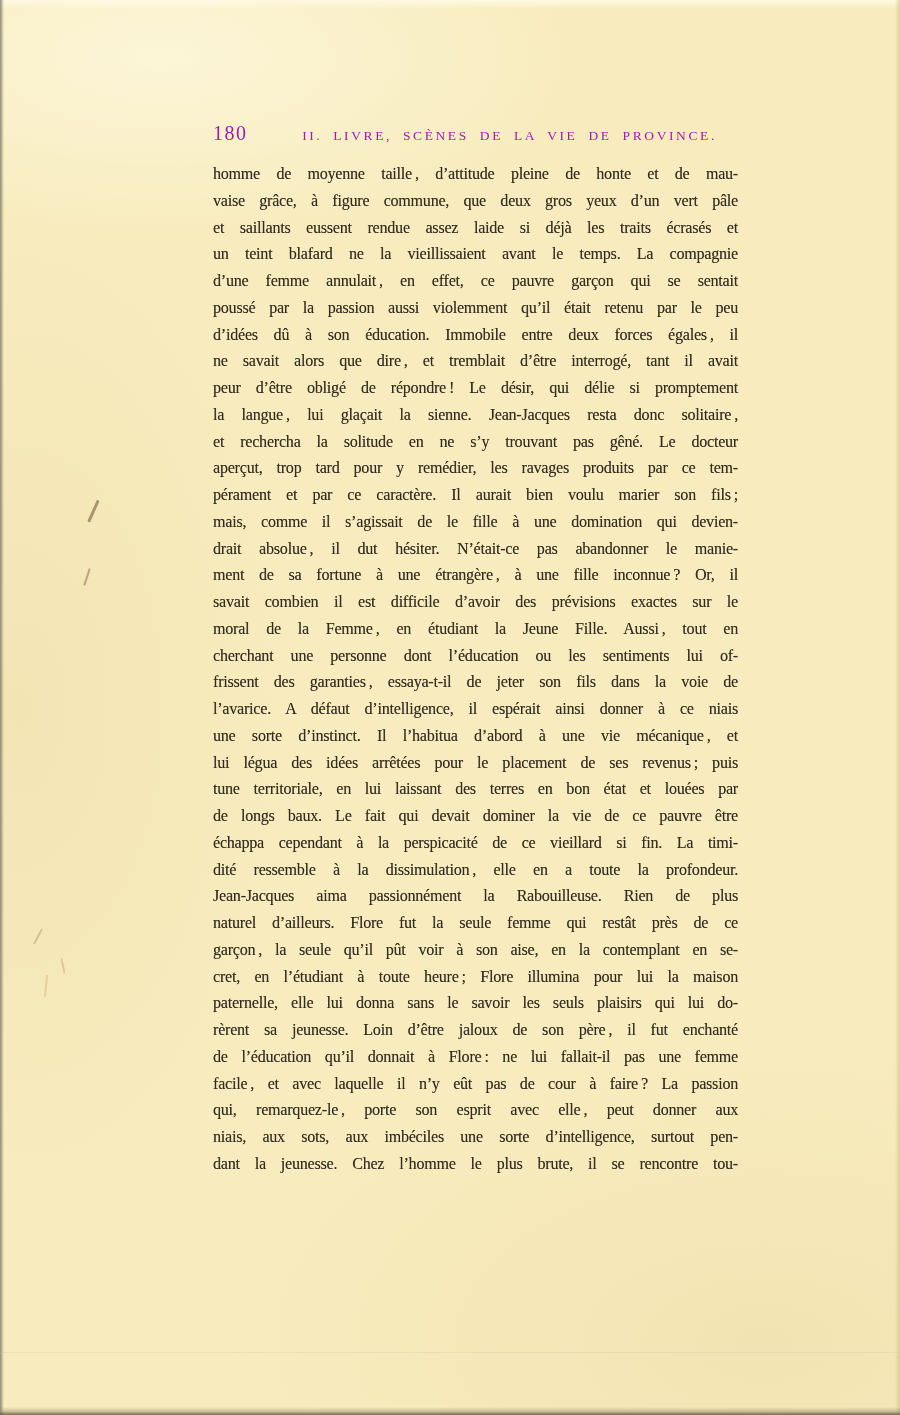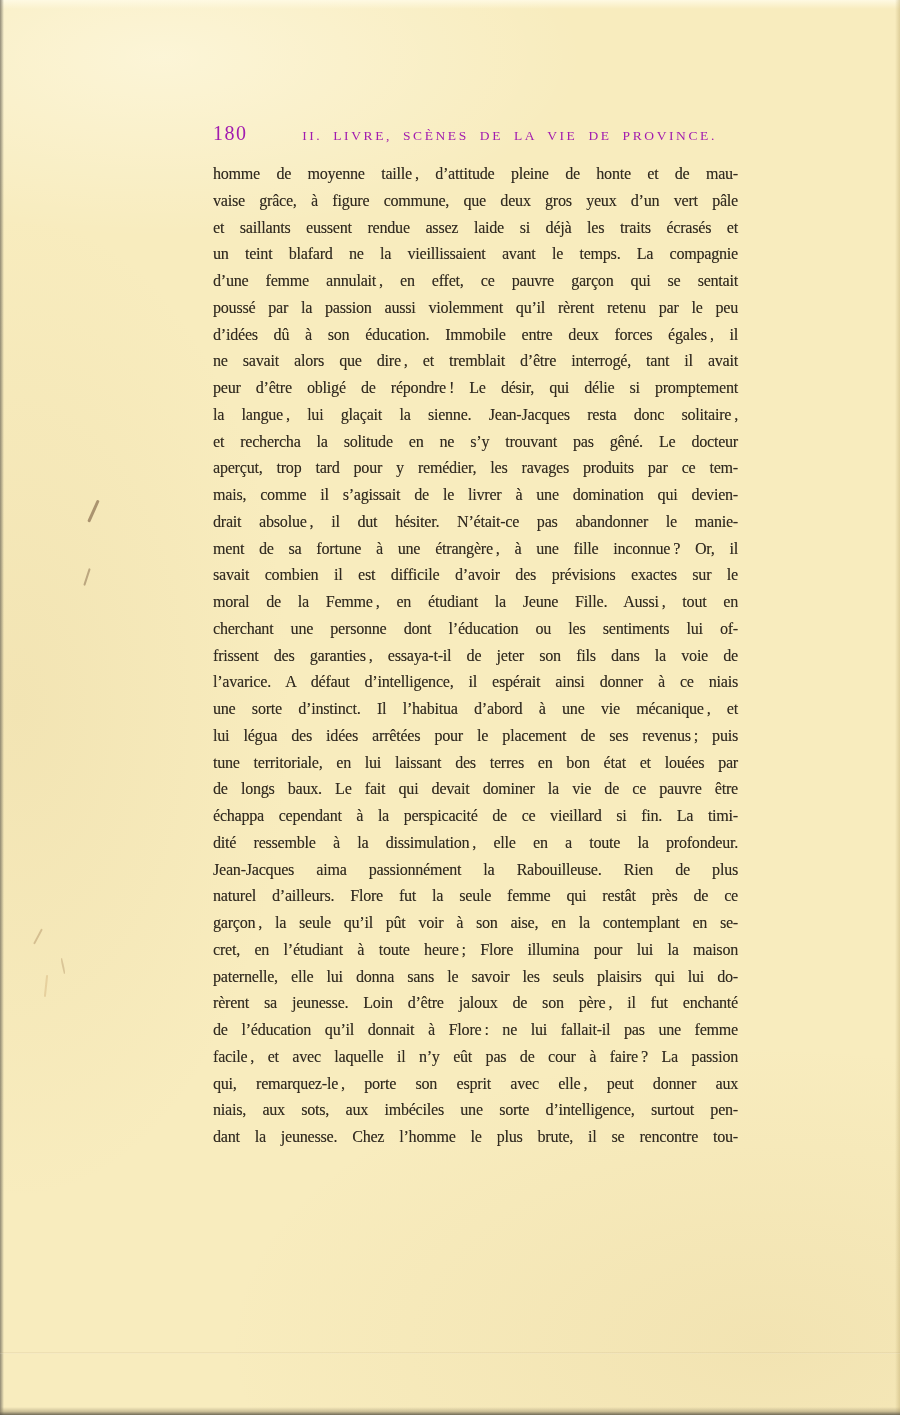--- a/index.html
+++ b/index.html
@@ -101,28 +101,29 @@
     <span class="page-number">180</span>
     <span class="running-title">II. LIVRE, SCÈNES DE LA VIE DE PROVINCE.</span>
   </div>
 
   <div class="page-body">
       <div class="line">homme de moyenne taille , d’attitude pleine de honte et de mau-</div>
       <div class="line">vaise grâce, à figure commune, que deux gros yeux d’un vert pâle</div>
       <div class="line">et saillants eussent rendue assez laide si déjà les traits écrasés et</div>
       <div class="line">un teint blafard ne la vieillissaient avant le temps. La compagnie</div>
       <div class="line">d’une femme annulait , en effet, ce pauvre garçon qui se sentait</div>
-      <div class="line">poussé par la passion aussi violemment qu’il rèrent retenu par le peu</div>
+      <div class="line">poussé par la passion aussi violemment qu’il était retenu par le peu</div>
       <div class="line">d’idées dû à son éducation. Immobile entre deux forces égales , il</div>
       <div class="line">ne savait alors que dire , et tremblait d’être interrogé, tant il avait</div>
       <div class="line">peur d’être obligé de répondre ! Le désir, qui délie si promptement</div>
       <div class="line">la langue , lui glaçait la sienne. Jean-Jacques resta donc solitaire ,</div>
       <div class="line">et rechercha la solitude en ne s’y trouvant pas gêné. Le docteur</div>
       <div class="line">aperçut, trop tard pour y remédier, les ravages produits par ce tem-</div>
-      <div class="line">mais, comme il s’agissait de le livrer à une domination qui devien-</div>
+      <div class="line">pérament et par ce caractère. Il aurait bien voulu marier son fils ;</div>
+      <div class="line">mais, comme il s’agissait de le fille à une domination qui devien-</div>
       <div class="line">drait absolue , il dut hésiter. N’était-ce pas abandonner le manie-</div>
       <div class="line">ment de sa fortune à une étrangère , à une fille inconnue ? Or, il</div>
       <div class="line">savait combien il est difficile d’avoir des prévisions exactes sur le</div>
       <div class="line">moral de la Femme , en étudiant la Jeune Fille. Aussi , tout en</div>
       <div class="line">cherchant une personne dont l’éducation ou les sentiments lui of-</div>
       <div class="line">frissent des garanties , essaya-t-il de jeter son fils dans la voie de</div>
       <div class="line">l’avarice. A défaut d’intelligence, il espérait ainsi donner à ce niais</div>
       <div class="line">une sorte d’instinct. Il l’habitua d’abord à une vie mécanique , et</div>
       <div class="line">lui légua des idées arrêtées pour le placement de ses revenus ; puis</div>
       <div class="line">tune territoriale, en lui laissant des terres en bon état et louées par</div>

